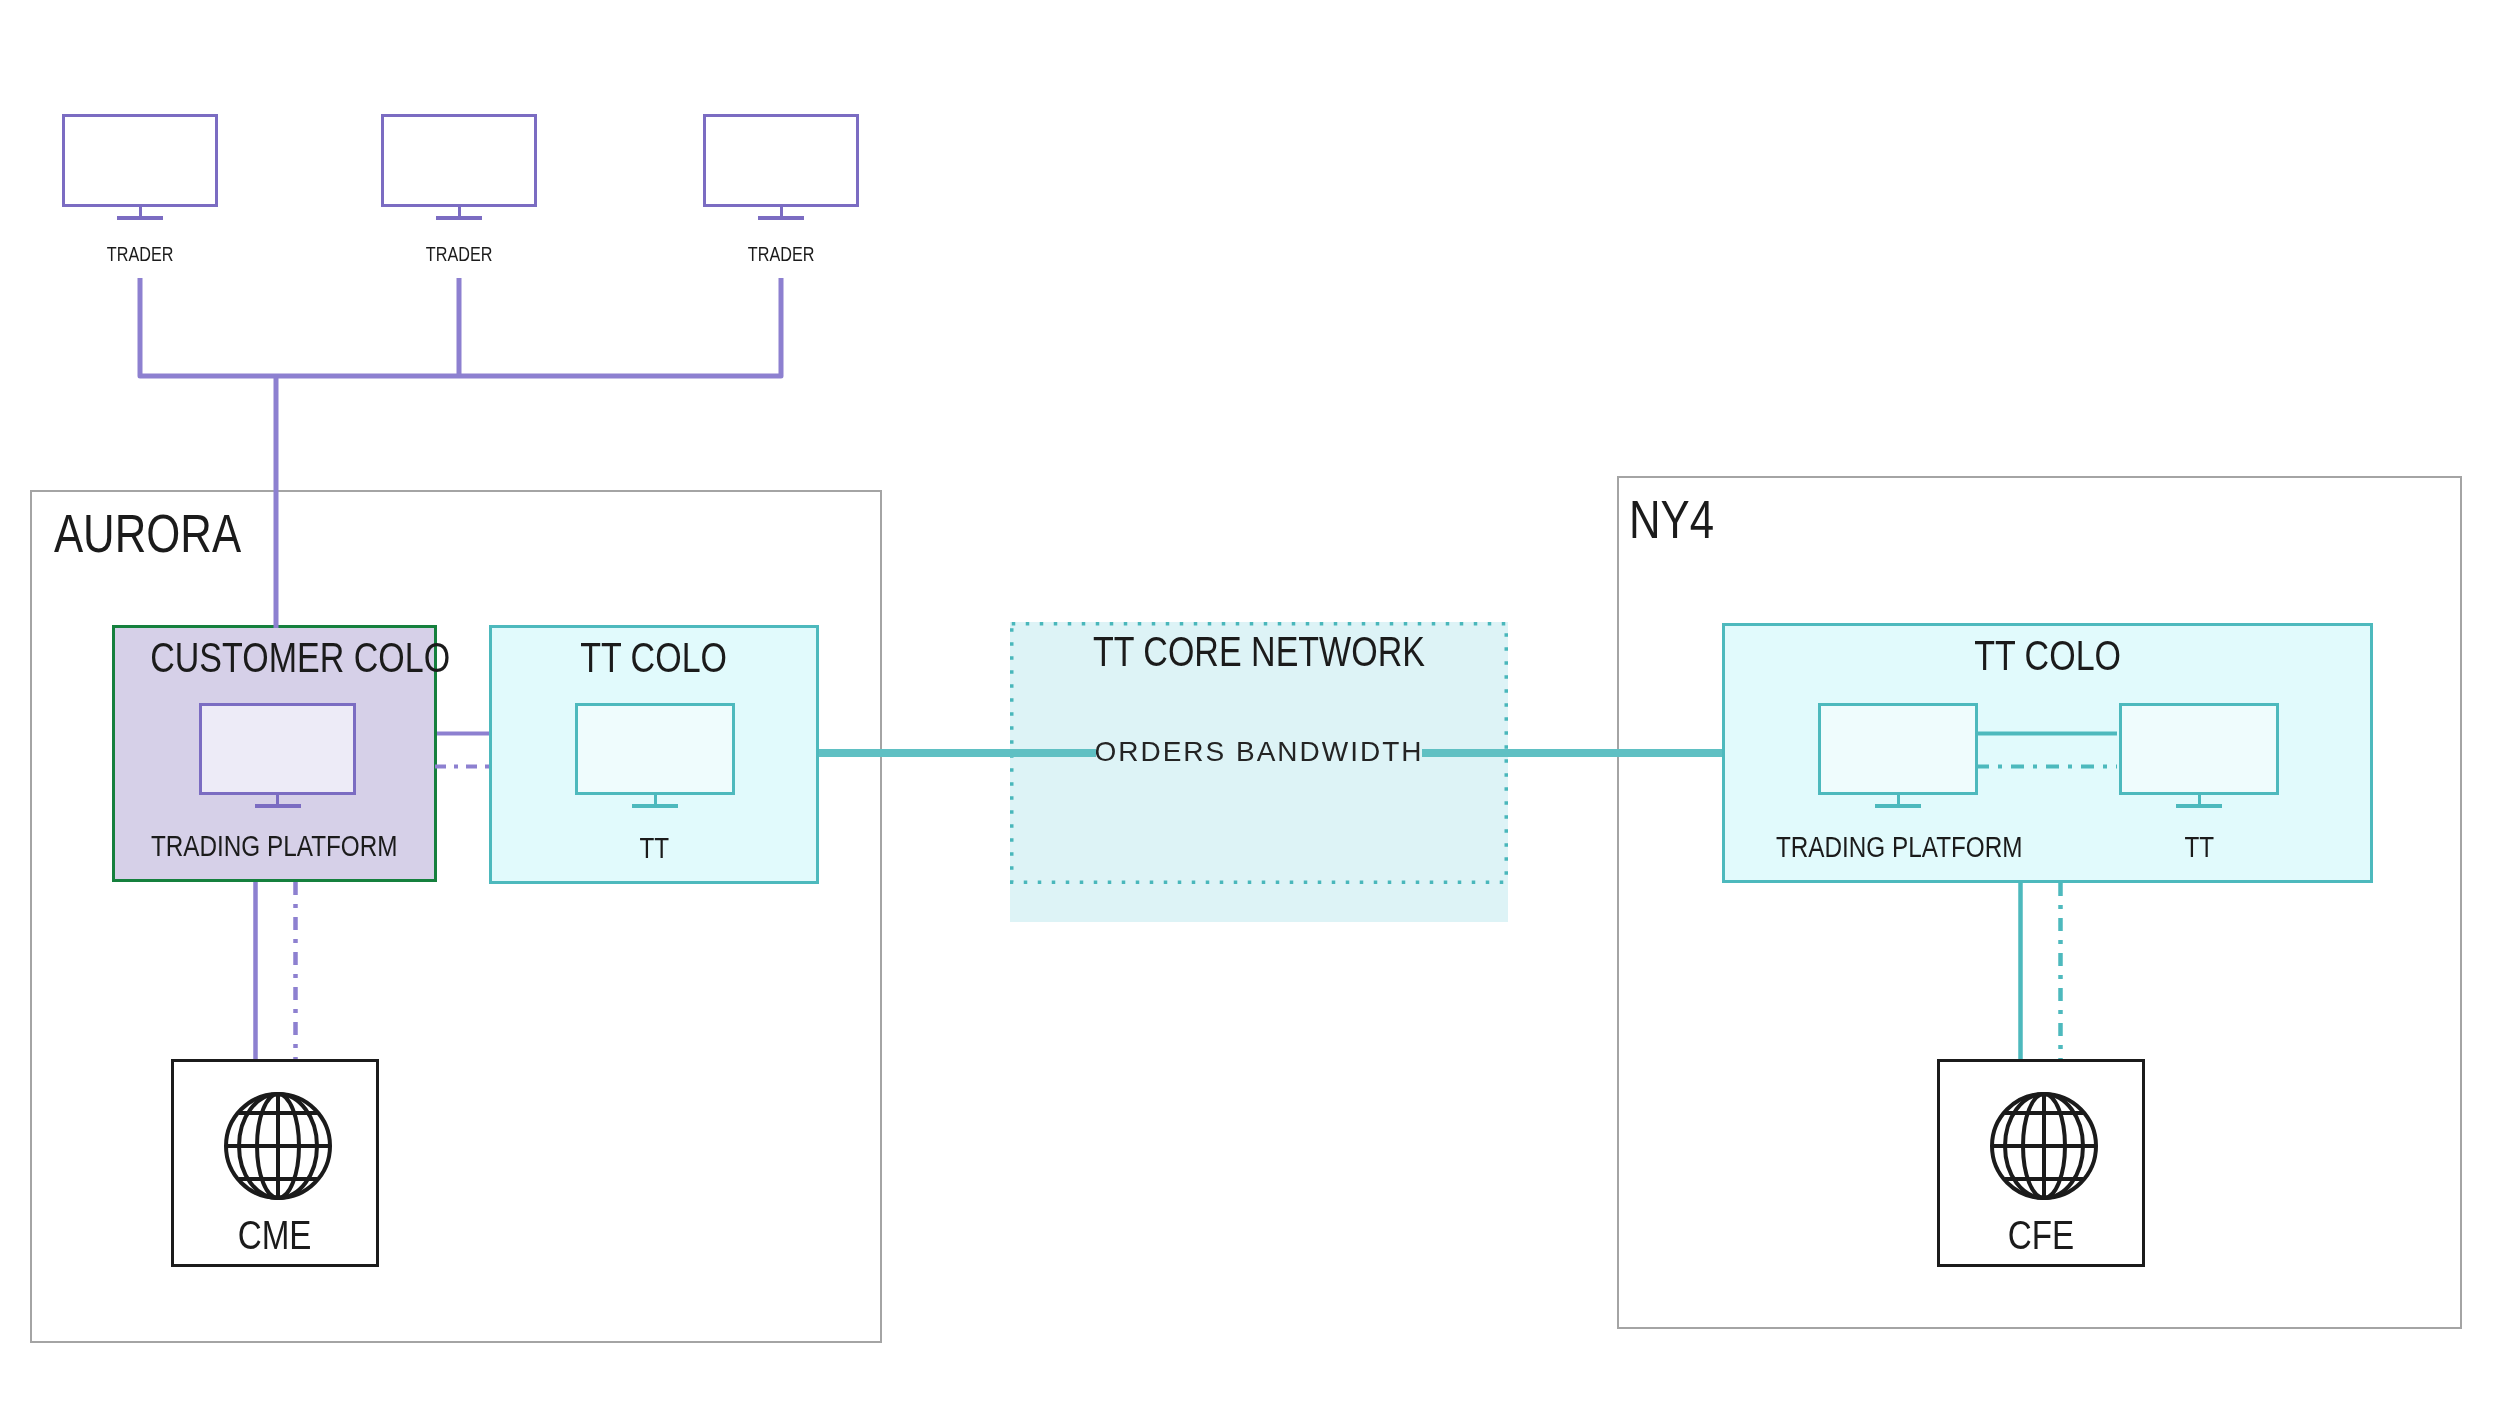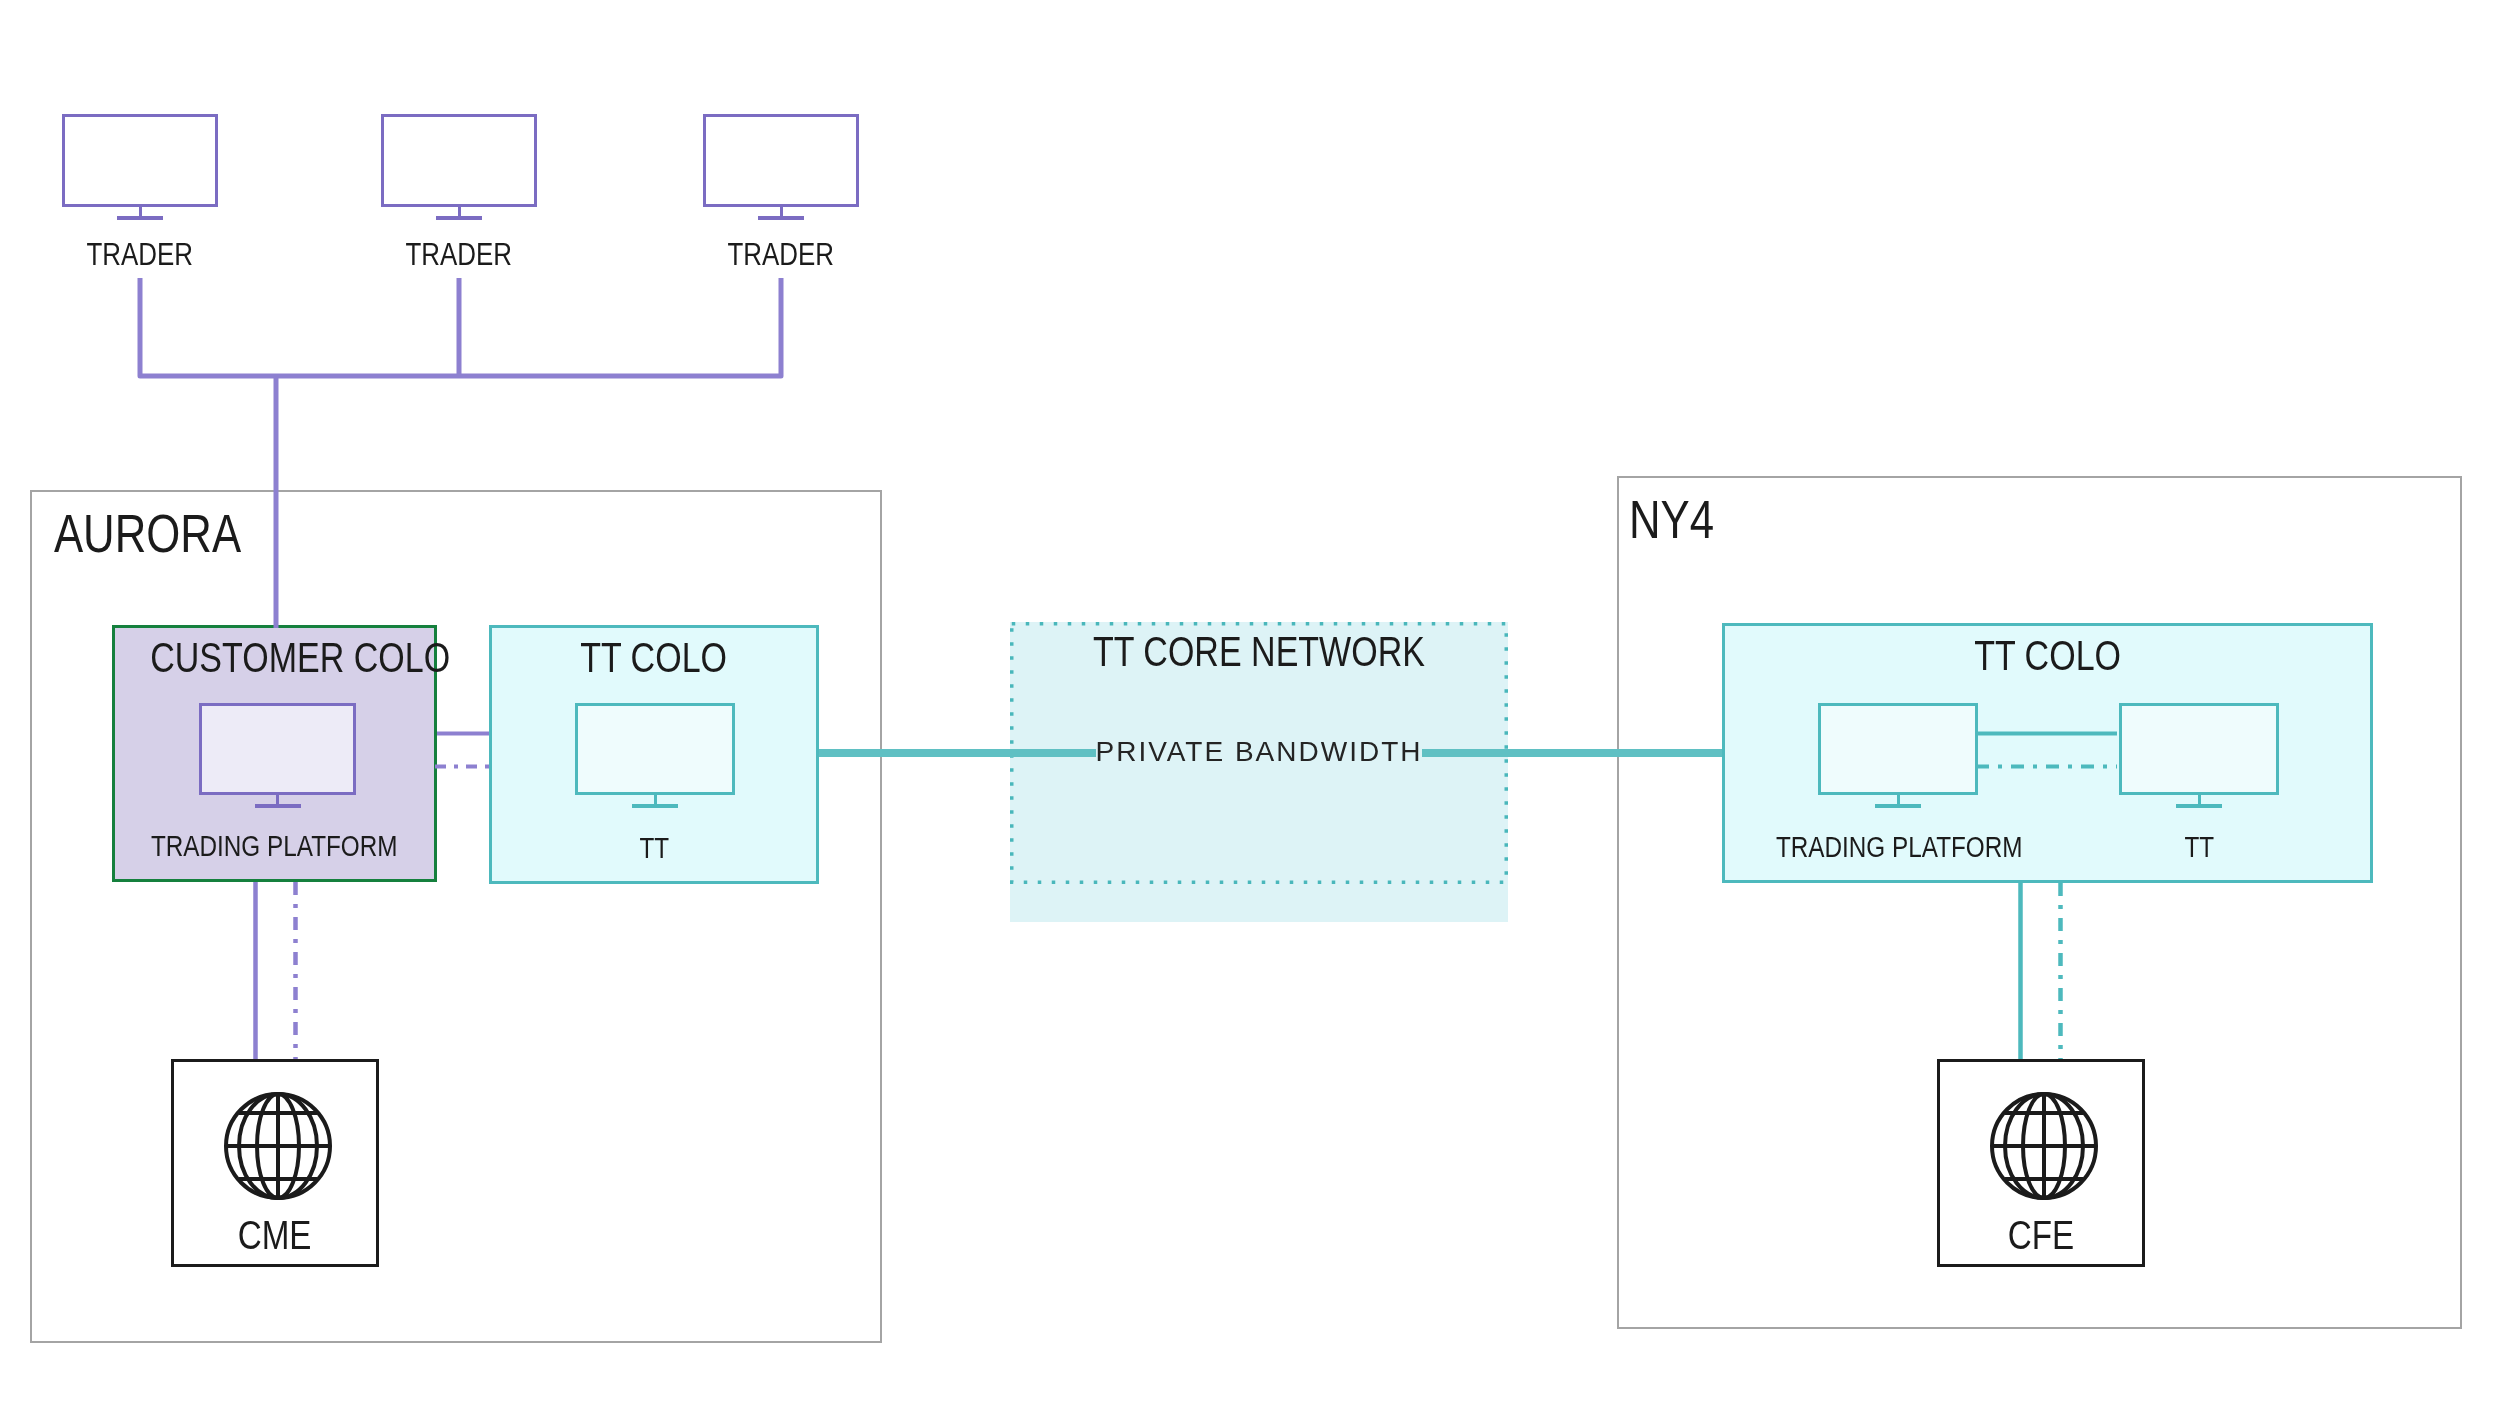--- a/index.html
+++ b/index.html
@@ -32,21 +32,21 @@
   
   .monitor{position:absolute;}
   .monitor .screen{box-sizing:border-box;border:3px solid #7b6cc2;background:#ffffff;}
   .monitor .stem{width:3px;height:9px;margin:0 auto;background:#7b6cc2;}
   .monitor .base{width:46px;height:4px;margin:0 auto;background:#7b6cc2;}
   .monitor.m-trader .screen{width:156px;height:93px;}
   .monitor.m-lav .screen{width:157px;height:92px;background:#edebf7;}
   .monitor.m-cyan .screen{width:160px;height:92px;border-color:#4db9bd;background:#effcfd;}
   .monitor.m-cyan .stem,.monitor.m-cyan .base{background:#4db9bd;}
 
-  .trader-label{position:absolute;width:160px;text-align:center;font-size:32px;line-height:34px;}
+  .trader-label{position:absolute;width:160px;text-align:center;font-size:20px;line-height:34px;}
 
   
   .exchange{position:absolute;width:208px;height:208px;border:3px solid #1b1b1b;background:#ffffff;box-sizing:border-box;}
   .exchange .ex-label{position:absolute;left:0;right:0;bottom:10px;text-align:center;font-size:41px;line-height:38px;}
   .exchange svg{position:absolute;left:49px;top:29px;}
 
   .flow-label{position:absolute;width:220px;text-align:center;font-size:26px;line-height:32px;}
 
   .overlay{position:absolute;left:0;top:0;z-index:5;pointer-events:none;}
   .under{z-index:1;}
@@ -95,21 +95,21 @@
     <div class="monitor m-cyan" style="left:83px;top:75px;">
       <div class="screen"></div>
       <div class="stem"></div>
       <div class="base"></div>
     </div>
     <div class="box-label full"><span class="cond">TT</span></div>
   </div>
 
   <div class="core-box mid" style="left:1010px;top:622px;width:498px;height:300px;">
     <div class="box-title"><span class="cond">TT CORE NETWORK</span></div>
-    <div class="core-label geo"><span>PRIVATE BANDWIDTH</span></div>
+    <div class="core-label geo"><span>ORDERS BANDWIDTH</span></div>
   </div>
 
   <div class="site-box under" style="left:1617px;top:476px;width:845px;height:853px;">
     <div class="site-title"><span class="cond">NY4</span></div>
   </div>
 
   <div class="colo teal mid" style="left:1722px;top:623px;width:651px;height:260px;">
     <div class="box-title"><span class="cond">TT COLO</span></div>
     <div class="monitor m-cyan" style="left:93px;top:77px;">
       <div class="screen"></div>

